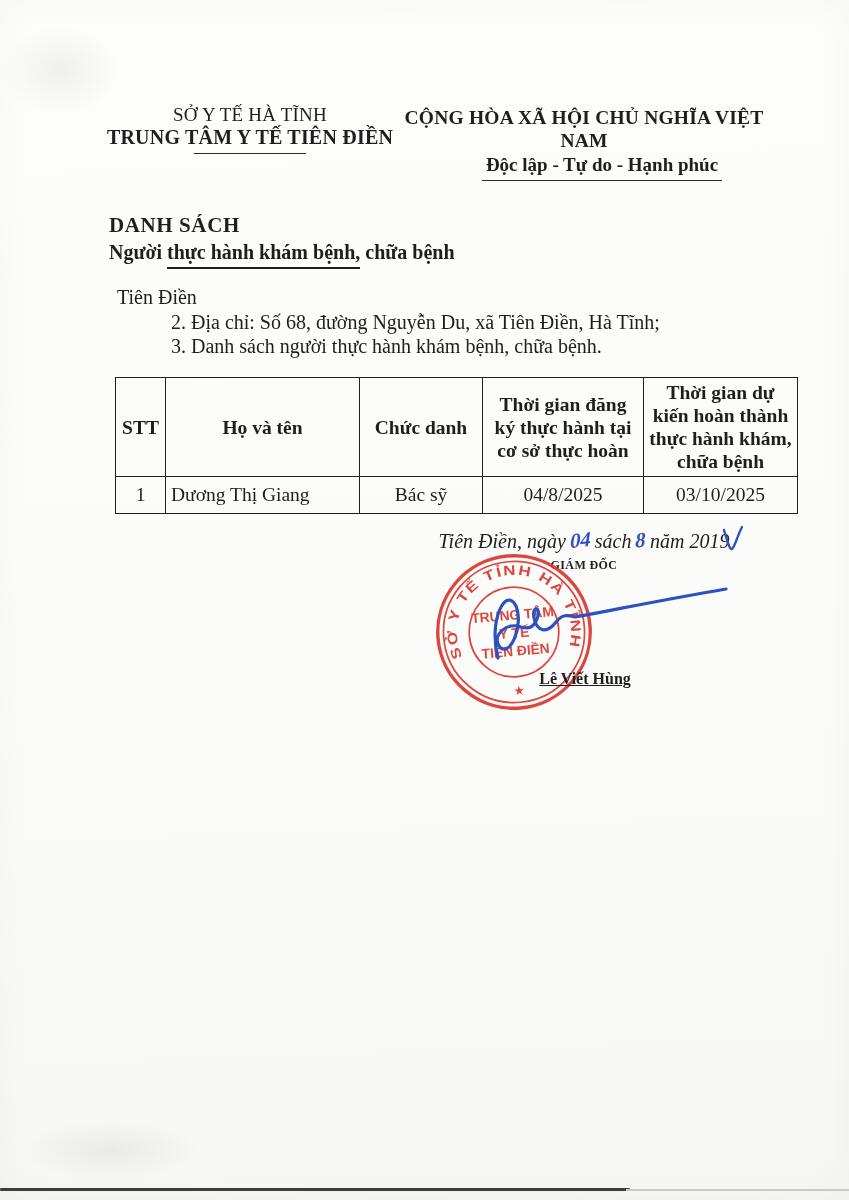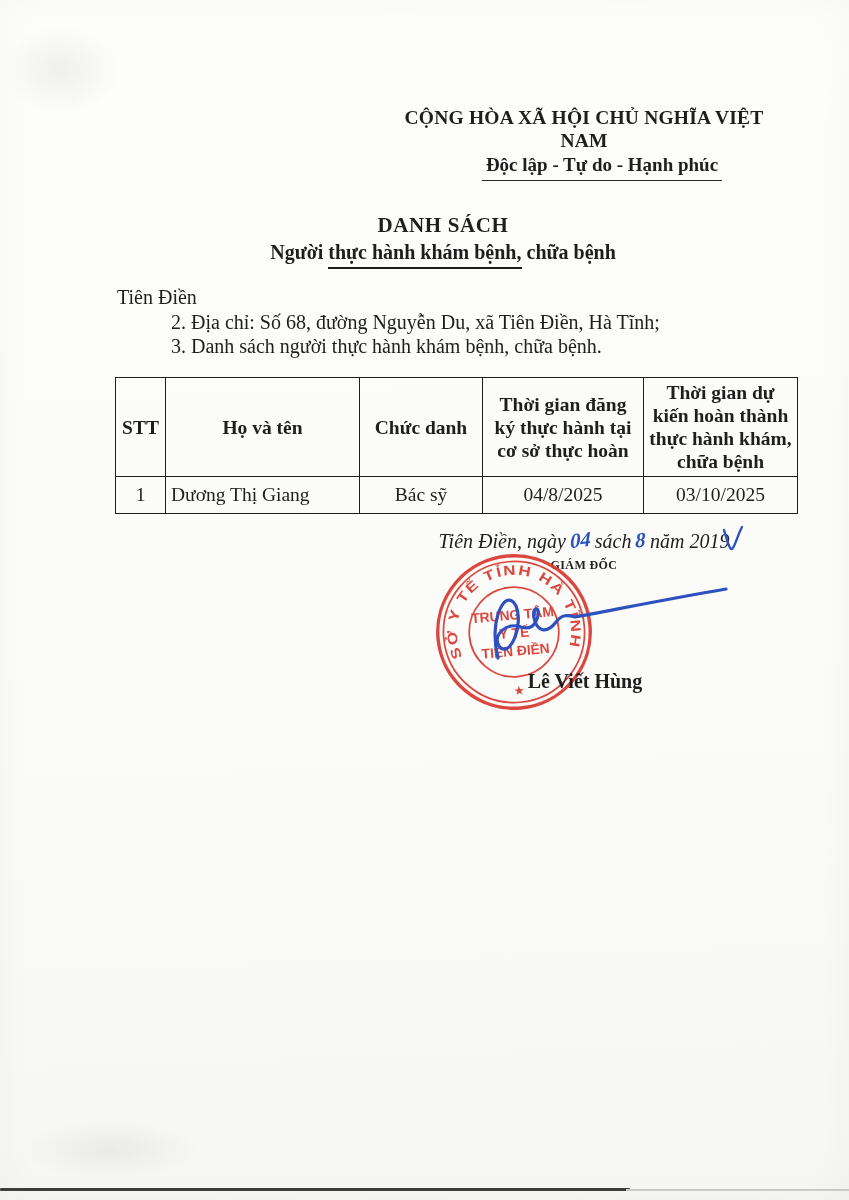--- a/index.html
+++ b/index.html
@@ -15,21 +15,21 @@
   }
   
   .org-block{position:absolute;top:104px;left:98px;width:304px;text-align:center;line-height:1.18;}
   .org-parent{font-size:19px;letter-spacing:.2px;}
   .org-name{font-size:20px;font-weight:bold;letter-spacing:.2px;}
   .org-underline{width:112px;height:0;border-top:1.6px solid #2a2a2a;margin:3px auto 0;}
   .national-block{position:absolute;top:106px;left:396px;width:376px;text-align:center;line-height:1.2;}
   .national-title{font-size:19.5px;font-weight:bold;letter-spacing:.2px;}
   .national-motto{display:inline-block;font-size:19px;font-weight:bold;border-bottom:1.8px solid #2a2a2a;padding:1px 4px 3px;margin-left:36px;}
   
-  .doc-title{position:absolute;top:212px;left:102px;width:682px;text-align:center;line-height:1.25;}
+  .doc-title{position:absolute;top:212px;left:109px;width:682px;text-align:left;line-height:1.25;}
   .doc-title-main{font-size:21px;font-weight:bold;letter-spacing:.6px;}
   .doc-title-sub{font-size:20px;font-weight:bold;margin-top:2px;}
   .sub-underlined{border-bottom:2px solid #1e1e1e;padding-bottom:4px;}
   
   .items{position:absolute;top:285px;left:117px;width:678px;font-size:20px;line-height:24.5px;}
   .item-justify{text-align:justify;text-align-last:justify;text-indent:54px;}
   .item-plain{text-indent:0;}
   .item-indent{text-indent:54px;}
   
   table.list{position:absolute;top:377px;left:115px;width:682px;border-collapse:collapse;table-layout:fixed;}
@@ -37,37 +37,42 @@
   table.list th{font-weight:bold;text-align:center;vertical-align:middle;line-height:23px;}
   table.list td{height:30px;vertical-align:middle;}
   td.c-stt{text-align:center;}
   td.c-name{text-align:left;padding-left:14px;}
   td.c-title,td.c-date1,td.c-date2{text-align:center;}
   
   .signoff{position:absolute;top:529px;left:400px;width:368px;text-align:center;z-index:2;}
   .date-line{font-style:italic;font-size:20px;white-space:nowrap;}
   .hw{display:inline-block;font-weight:bold;font-style:italic;color:#2d52bf;transform:rotate(-7deg) skewX(-6deg);margin:0 4px;font-size:21px;position:relative;top:-1px;}
   .position-title{font-size:12px;font-weight:bold;letter-spacing:.4px;margin-top:4px;}
-  .signer-name{position:absolute;top:670px;left:455px;width:260px;text-align:center;font-size:20px;font-weight:bold;z-index:5;}
+  .signer-name{position:absolute;top:670px;left:455px;width:260px;text-align:center;font-size:16px;font-weight:bold;z-index:5;text-decoration:underline;}
   
   .stamp{position:absolute;top:551px;left:431px;width:166px;height:162px;z-index:3;opacity:.93;}
   .signature{position:absolute;top:572px;left:468px;width:280px;height:100px;z-index:4;}
   .pen-tick{position:absolute;top:524px;left:722px;width:22px;height:30px;z-index:4;}
   
   .scan-bottom-line{position:absolute;bottom:9px;left:0;width:630px;height:3px;background:#3d3d3d;border-radius:1px;}
   .scan-bottom-line-light{position:absolute;bottom:9px;left:626px;width:223px;height:2px;background:#c9c9c6;}
   .scan-smudge{position:absolute;background:radial-gradient(ellipse,rgba(120,120,118,.10),rgba(120,120,118,0) 70%);pointer-events:none;}
   .sm1{top:1120px;left:20px;width:180px;height:60px;}
   .sm2{top:25px;left:0;width:120px;height:90px;}
 </style>
 </head>
 <body>
 
 <div class="page">
 
+  <div class="org-block">
+    <div class="org-parent">SỞ Y TẾ HÀ TĨNH</div>
+    <div class="org-name">TRUNG TÂM Y TẾ TIÊN ĐIỀN</div>
+    <div class="org-underline"></div>
+  </div>
 
   <div class="national-block">
     <div class="national-title">CỘNG HÒA XÃ HỘI CHỦ NGHĨA VIỆT NAM</div>
     <div class="national-motto">Độc lập - Tự do - Hạnh phúc</div>
   </div>
 
   <div class="doc-title">
     <div class="doc-title-main">DANH SÁCH</div>
     <div class="doc-title-sub"><span>Người </span><span class="sub-underlined">thực hành khám bệnh,</span><span> chữa bệnh</span></div>
   </div>

